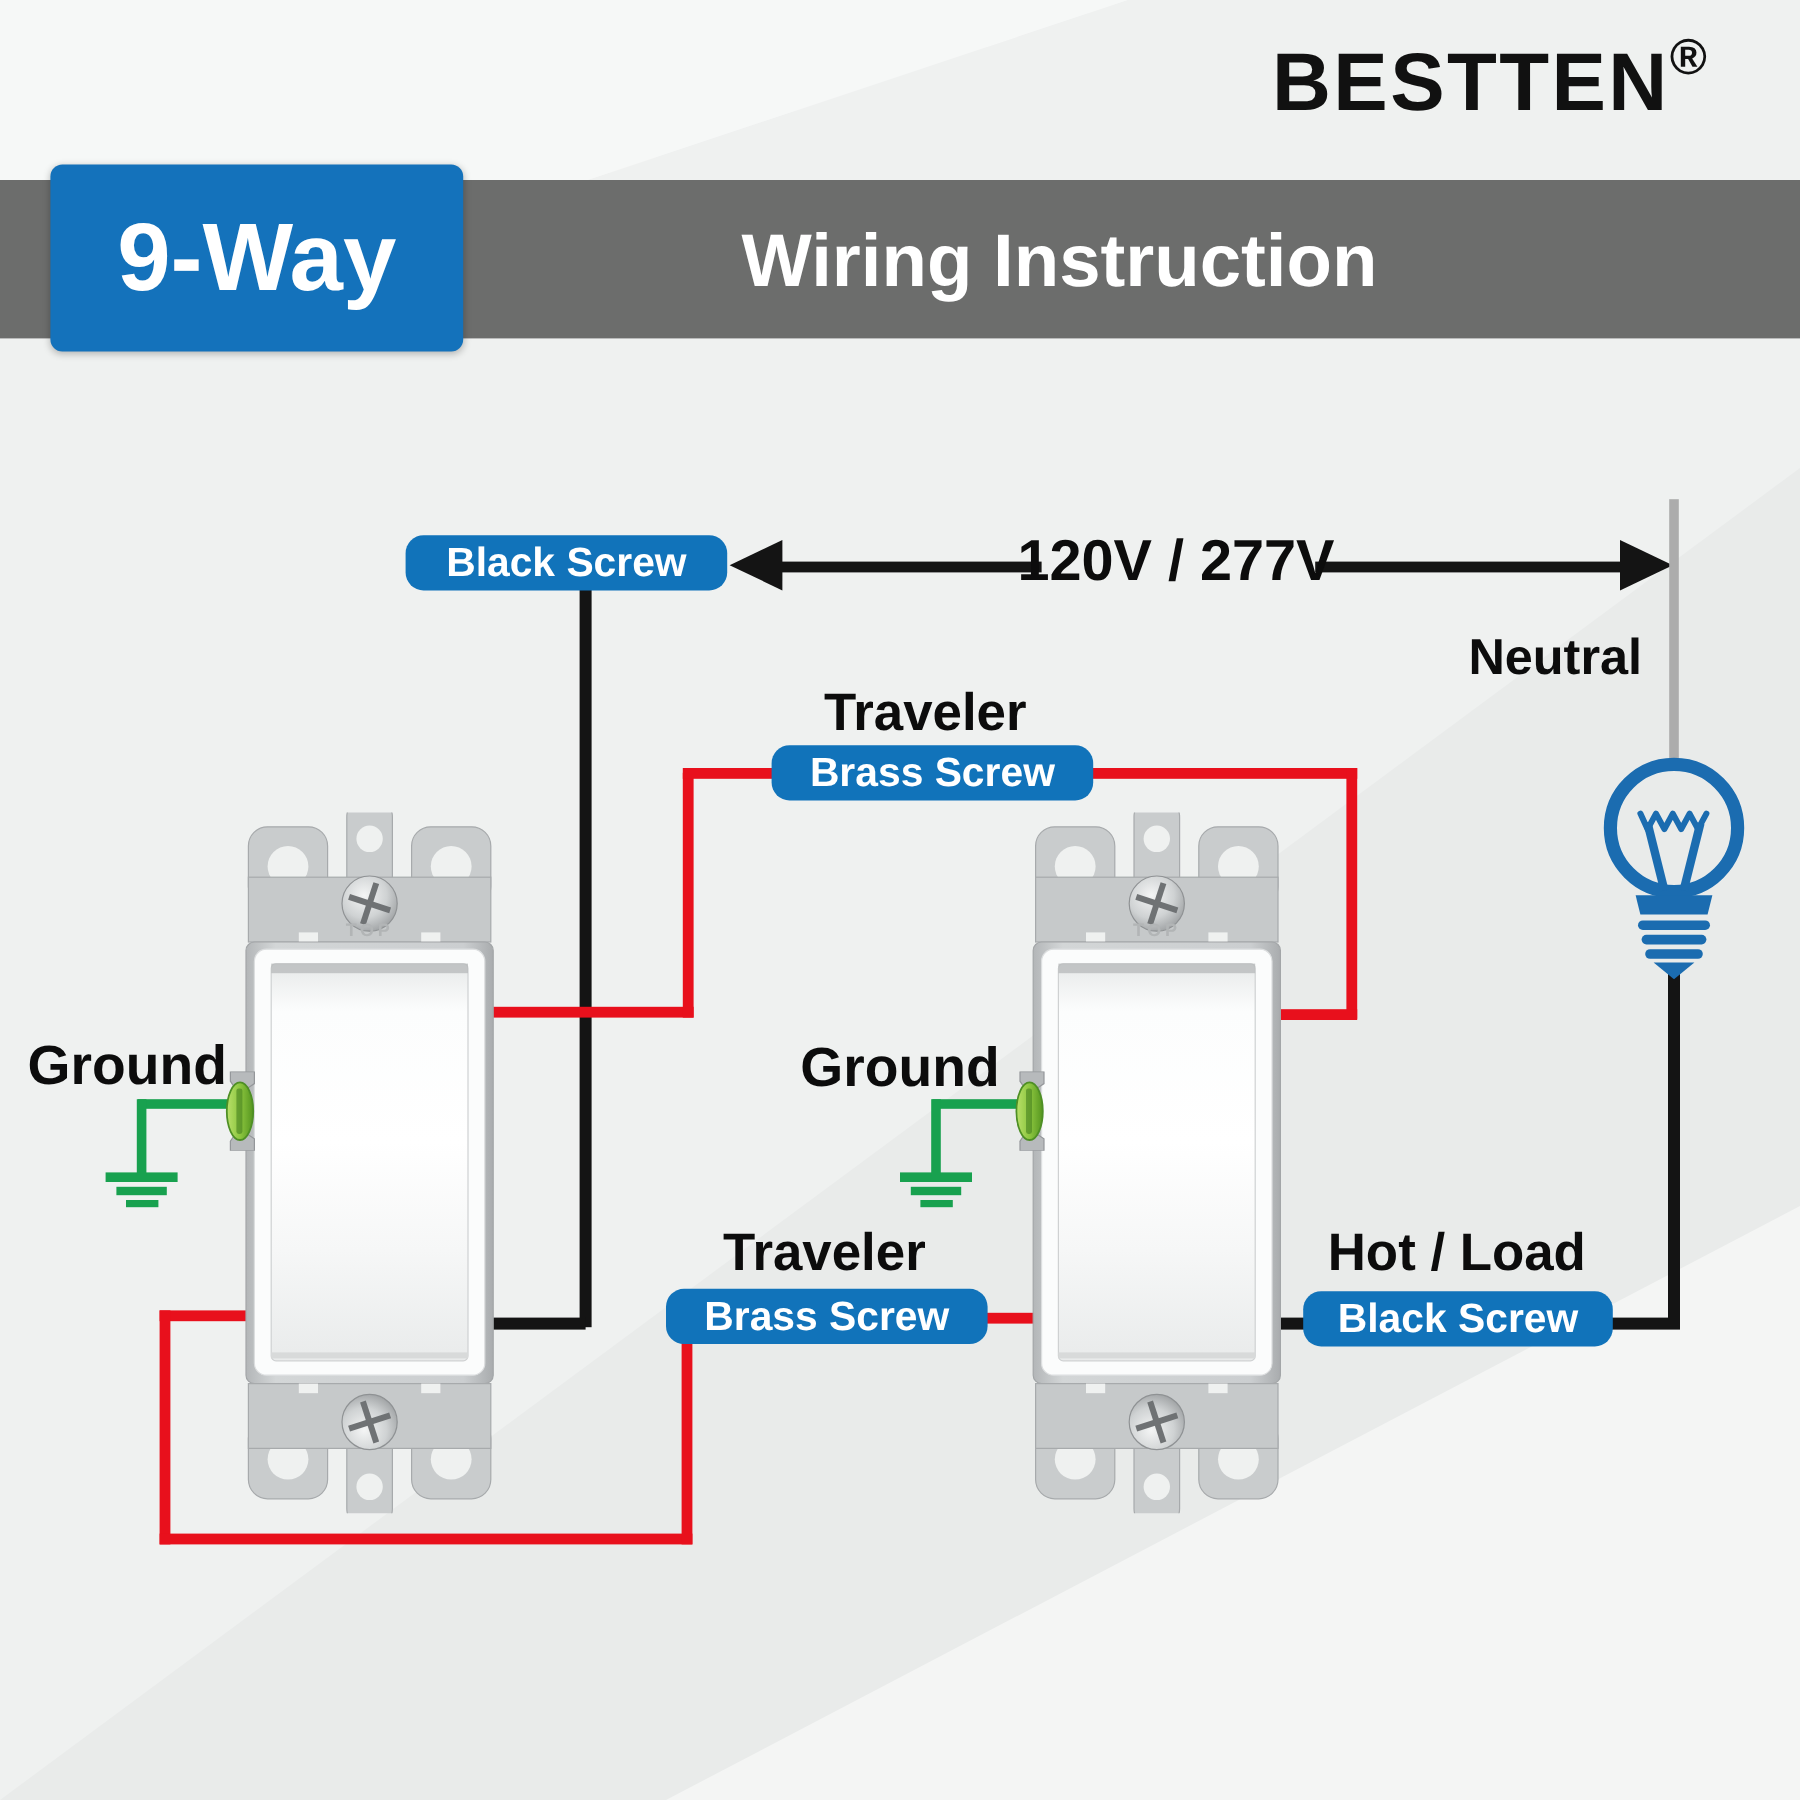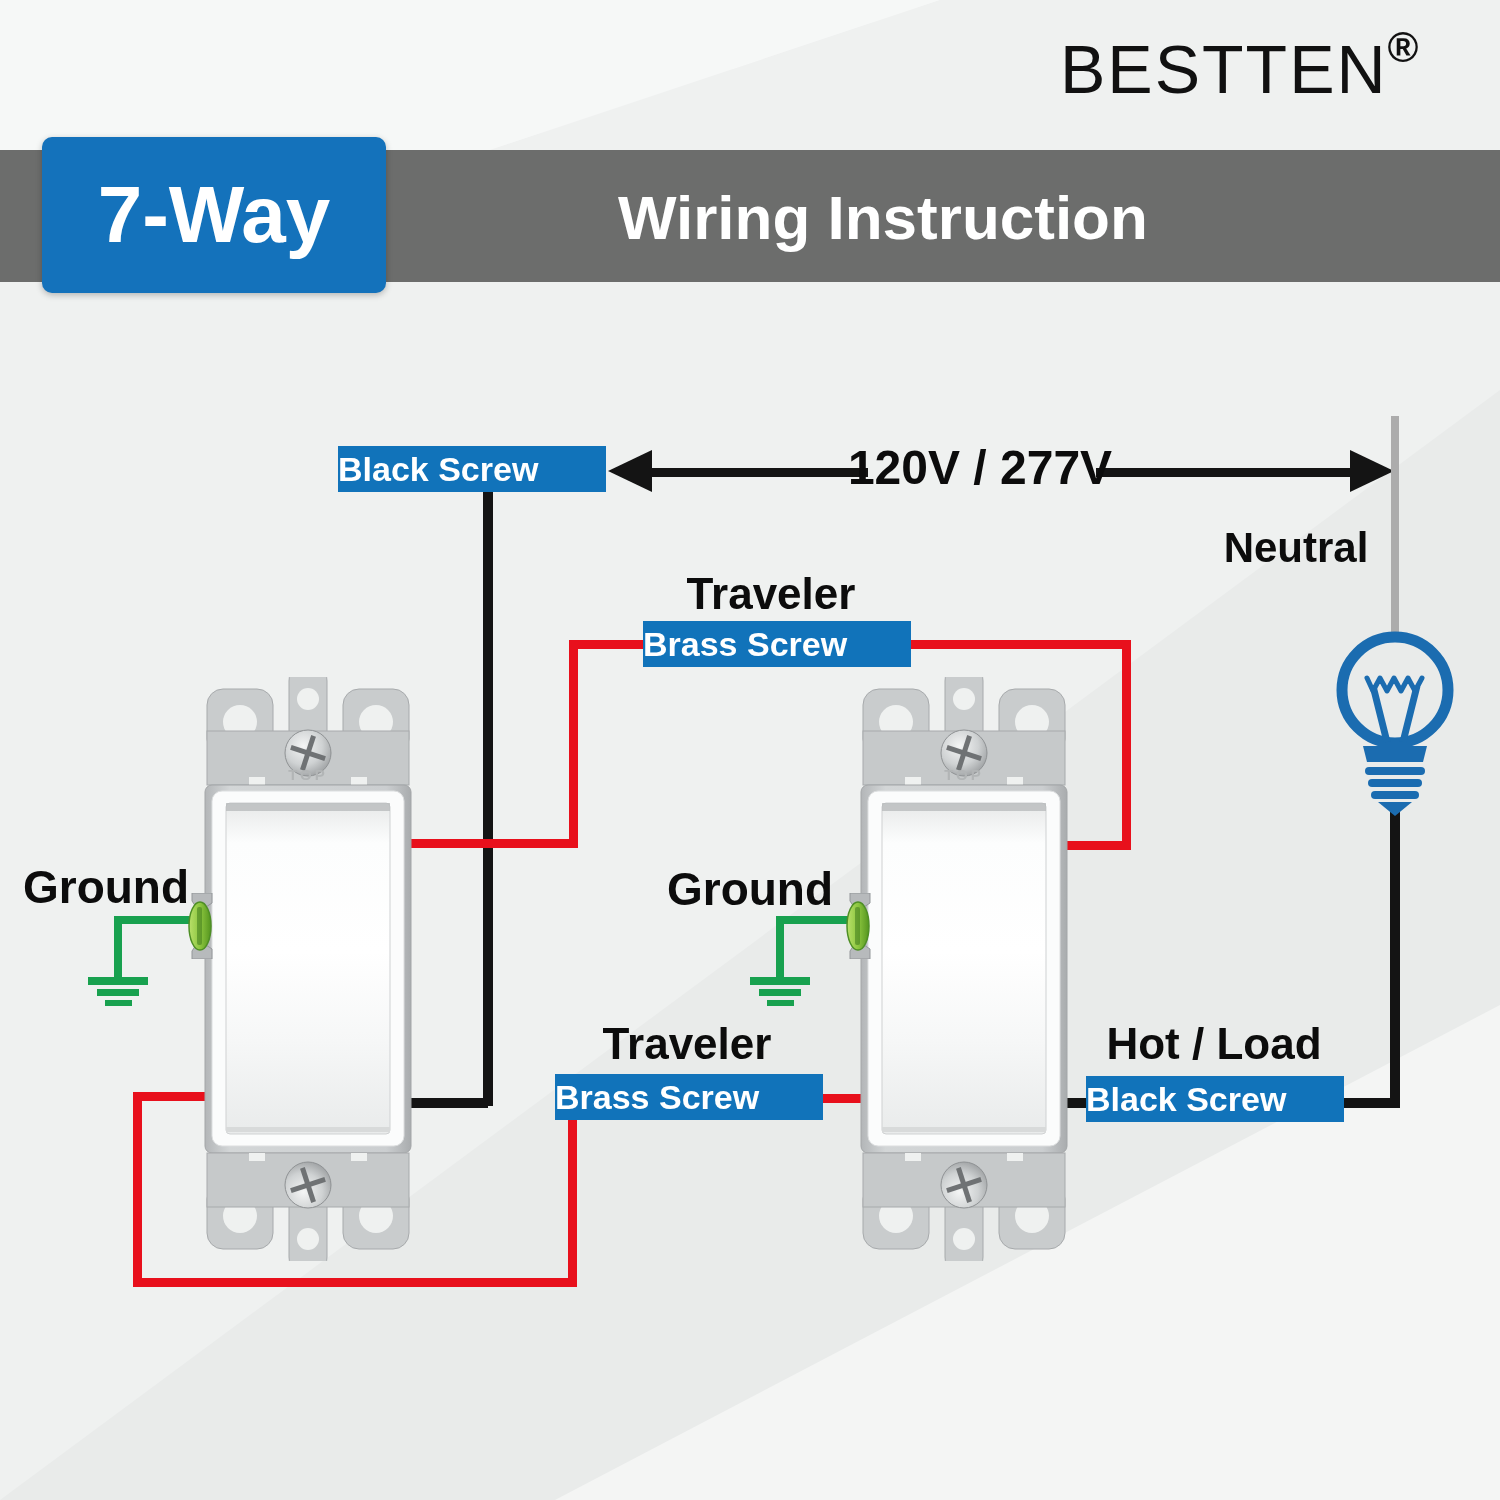--- a/index.html
+++ b/index.html
@@ -5,55 +5,55 @@
   html,body{margin:0;padding:0;}
   body{width:1500px;height:1500px;position:relative;overflow:hidden;
        font-family:"Liberation Sans",sans-serif;
        background:#eff1f0;}
   .stage{position:absolute;inset:0;}
   .ovl{position:absolute;}
   .wire{position:absolute;}
   .label{position:absolute;font-weight:bold;color:#0c0c0c;white-space:nowrap;
          transform:translateX(-50%);line-height:1;}
   .badge{position:absolute;background:var(--accent-blue,#1173ba);color:#fff;
-         font-weight:bold;border-radius:0;display:flex;align-items:center;
-         justify-content:flex-start;font-size:34px;z-index:5;line-height:1;}
+         font-weight:bold;border-radius:15px;display:flex;align-items:center;
+         justify-content:center;font-size:34px;z-index:5;line-height:1;}
   .tri{position:absolute;width:0;height:0;}
   .gbar{position:absolute;background:var(--wire-green,#18a14f);}
   svg{position:absolute;}
   .hdr-bar{position:absolute;left:0;top:150px;width:1500px;height:132px;
            background:var(--header-gray,#6c6d6c);z-index:6;}
   .hdr-blue{position:absolute;left:42px;top:137px;width:344px;height:156px;
             background:var(--header-blue,#1472bb);border-radius:10px;z-index:7;
             display:flex;align-items:center;justify-content:center;
             color:#fff;font-weight:bold;font-size:80px;
             box-shadow:0 2px 6px rgba(0,0,0,.25);}
   .hdr-title{position:absolute;left:618px;top:150px;height:135px;z-index:7;
              display:flex;align-items:center;color:#fff;font-weight:bold;
              font-size:62px;}
   .logo{position:absolute;left:1060px;top:30px;z-index:7;display:flex;
         align-items:flex-start;color:#111;}
-  .logo .word{font-size:68px;font-weight:normal;letter-spacing:2px;}
+  .logo .word{font-size:68px;font-weight:bold;letter-spacing:2px;}
   .logo .reg{font-size:42px;font-weight:bold;transform:translateY(-6px);}
 </style>
 </head>
 <body>
 
 <div class="stage">
 
   <div class="ovl" style="left:0;top:0;width:1500px;height:150px;background:#f8f9f9;opacity:.75;
               clip-path:polygon(0 0,940px 0,490px 100%,0 100%);"></div>
   <div class="ovl" style="left:0;top:0;width:1500px;height:1500px;background:#e9ebea;
               clip-path:polygon(0 100%,100% 26%,100% 100%);"></div>
   <div class="ovl" style="left:0;top:0;width:1500px;height:1500px;background:#f4f5f4;
               clip-path:polygon(37% 100%,100% 67%,100% 100%);"></div>
 
   <div class="hdr-bar"></div>
   <div class="hdr-blue">
-    <span>7-Way</span>
+    <span>9-Way</span>
   </div>
   <div class="hdr-title">
     <span>Wiring Instruction</span>
   </div>
   <div class="logo">
     <span class="word">BESTTEN</span>
     <span class="reg">®</span>
   </div>
 
   <div class="wire" style="left:483px;top:488px;width:10px;height:618px;background:var(--wire-black,#141414);z-index:1;"></div>

